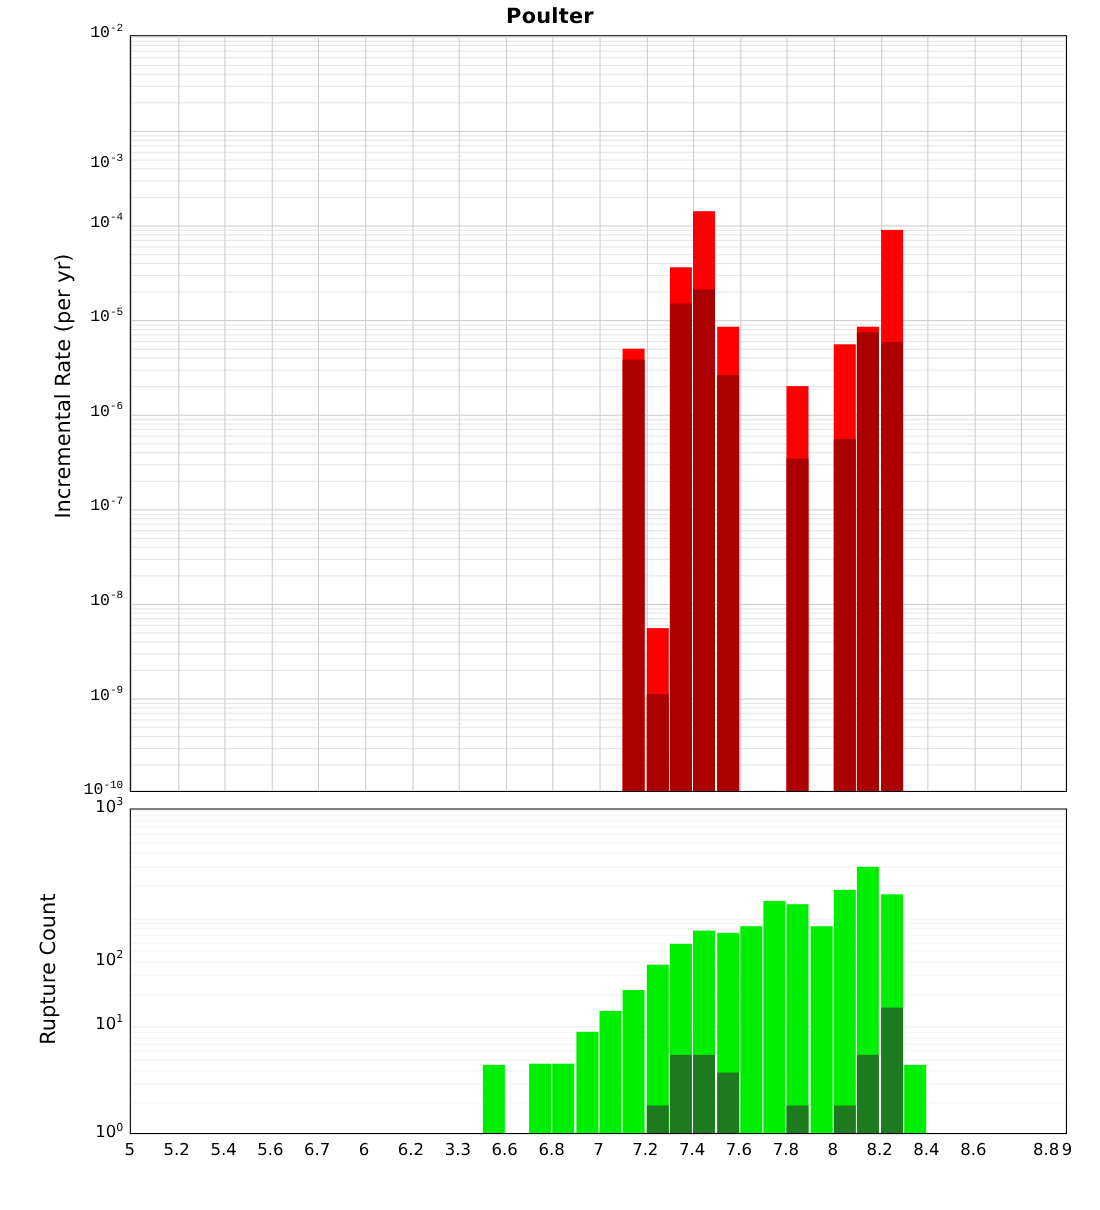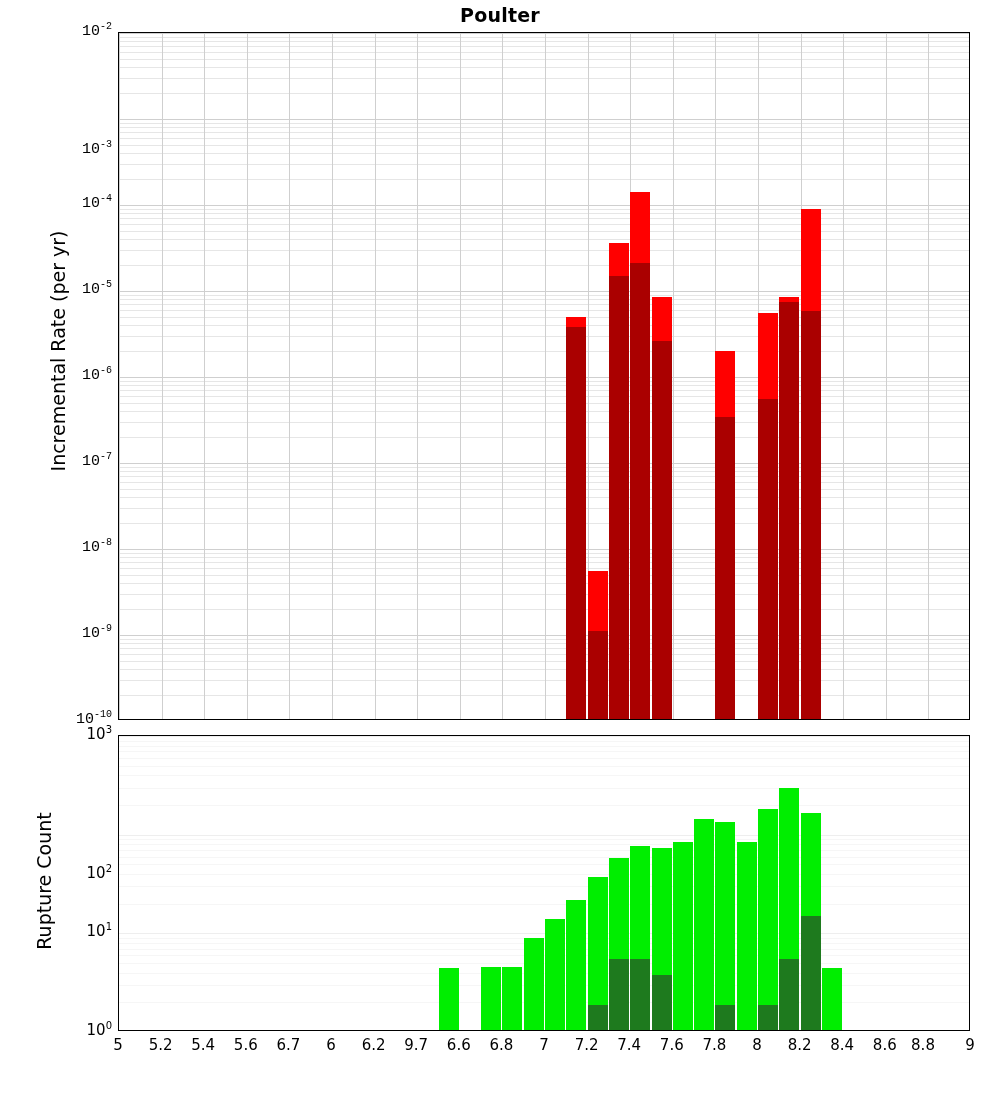--- a/index.html
+++ b/index.html
@@ -263,29 +263,29 @@
   <div class="ylab" id="ylab-bottom">Rupture Count</div>
 
   <div class="xtick-labels" id="xticks">
       <div class="xtl" style="left: 0px;">5</div>
       <div class="xtl" style="left: 42.6px;">5.2</div>
       <div class="xtl" style="left: 85.2px;">5.4</div>
       <div class="xtl" style="left: 127.8px;">5.6</div>
       <div class="xtl" style="left: 170.4px;">6.7</div>
       <div class="xtl" style="left: 213px;">6</div>
       <div class="xtl" style="left: 255.6px;">6.2</div>
-      <div class="xtl" style="left: 298.2px;">9.7</div>
+      <div class="xtl" style="left: 298.2px;">3.3</div>
       <div class="xtl" style="left: 340.8px;">6.6</div>
       <div class="xtl" style="left: 383.4px;">6.8</div>
       <div class="xtl" style="left: 426px;">7</div>
       <div class="xtl" style="left: 468.6px;">7.2</div>
       <div class="xtl" style="left: 511.2px;">7.4</div>
       <div class="xtl" style="left: 553.8px;">7.6</div>
       <div class="xtl" style="left: 596.4px;">7.8</div>
       <div class="xtl" style="left: 639px;">8</div>
       <div class="xtl" style="left: 681.6px;">8.2</div>
       <div class="xtl" style="left: 724.2px;">8.4</div>
       <div class="xtl" style="left: 766.8px;">8.6</div>
-      <div class="xtl" style="left: 805px;">8.8</div>
+      <div class="xtl" style="left: 833px;">8.8</div>
       <div class="xtl" style="left: 852px;">9</div>
     </div>
 
 </div>
 
 </body></html>

